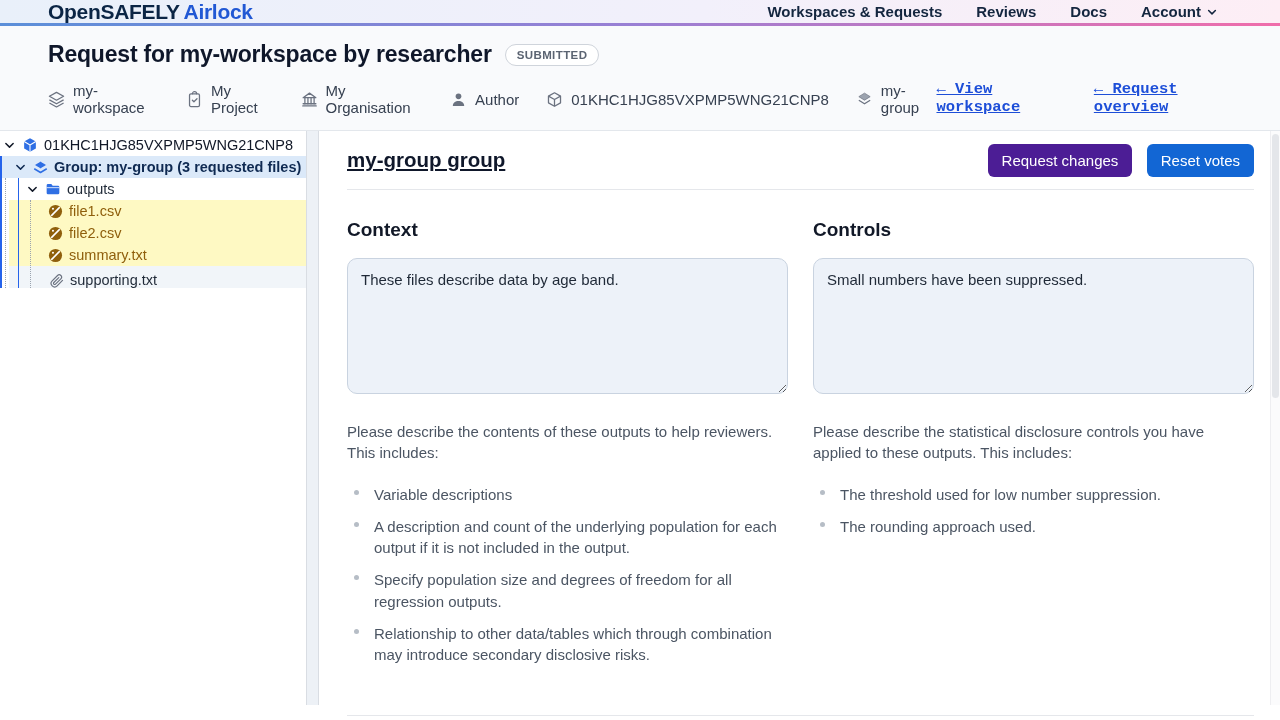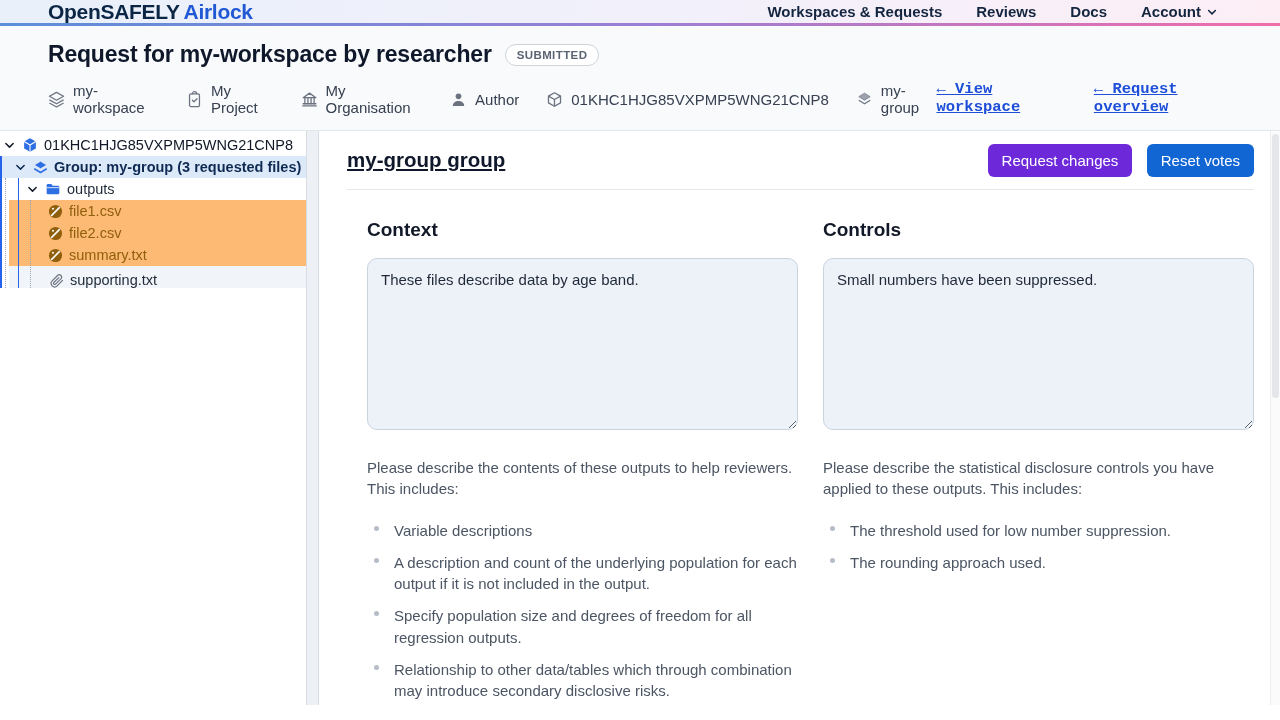--- a/index.html
+++ b/index.html
@@ -45,39 +45,39 @@
   .gutter { width:12px; background:#edf1f6; border-right:1px solid #d9dde3; }
   .main { flex:1; position:relative; padding:0 26px 0 28px; background:#fff; }
 
   
   .tree-row { height:22px; display:flex; align-items:center; gap:6px; cursor:pointer; white-space:nowrap; }
   .tree-row .chev { display:flex; width:13px; flex:0 0 13px; }
   .row-root { padding-left:3px; color:#111827; }
   .group-block { position:relative; border-left:2px solid #2563eb; }
   .row-group { background:#dbe9f9; font-weight:bold; color:#0f2a52; padding-left:12px; }
   .row-folder { padding-left:24px; color:#1f2937; }
-  .row-file { margin-left:7px; background:#fdba74; padding-left:39px; color:#8f5f0c; }
+  .row-file { margin-left:7px; background:#fef9c3; padding-left:39px; color:#8f5f0c; }
   .row-supporting { margin-left:7px; background:#f1f5f9; padding-left:41px; color:#1f2937;align-items:flex-end; }
   .guide { position:absolute; }
   .guide-1 { left:3px;  top:22px; bottom:0; border-left:1px dotted #9aa3af; }
   .guide-2 { left:16px; top:22px; bottom:0; border-left:1px solid #2563eb; }
   .guide-3 { left:28px; top:44px; bottom:0; border-left:1px dotted #9aa3af; }
 
   
   .main-header { height:59px; display:flex; align-items:center; justify-content:space-between; border-bottom:1px solid #e5e7eb; }
   .group-heading { font-size:20.5px; font-weight:bold; color:#0f172a; margin:0;text-decoration:underline; }
   .btn { border:none; border-radius:6px; color:#fff; font-family:"Liberation Sans",sans-serif;
          font-size:15px; padding:8px 14px; cursor:pointer; }
-  .btn-orange { background:#6d28d9; }
+  .btn-orange { background:#4c1d95; }
   .btn-blue { background:#1266d4; margin-left:10px; }
 
-  .columns { display:grid; grid-template-columns:1fr 1fr; column-gap:25px; margin-top:29px;margin-left:20px; }
+  .columns { display:grid; grid-template-columns:1fr 1fr; column-gap:25px; margin-top:29px; }
   .section-heading { font-size:19px; font-weight:bold; color:#111827; margin:0 0 17px; }
   .panel-textarea {
-    width:100%; height:172px; background:#edf2f9; border:1px solid #c9d3e0; border-radius:10px;
+    width:100%; height:136px; background:#edf2f9; border:1px solid #c9d3e0; border-radius:10px;
     padding:11px 13px; font-family:"Liberation Sans",sans-serif; font-size:15px; color:#1f2937;
     resize:vertical; outline:none; line-height:1.35;
   }
   .desc { margin:23px 0 0; color:#4b5563; font-size:15px; line-height:1.42; }
   .bullets { margin:20px 0 0; padding-left:27px; list-style:none; color:#4b5563; font-size:15px; }
   .bullets li { position:relative; margin-bottom:11px; line-height:1.42; }
   .bullets li::before { content:''; position:absolute; left:-20px; top:6px; width:5px; height:5px; border-radius:50%; background:#b6bdc6; }
 
   .divider { border:none; border-top:1px solid #e5e7eb; margin:38px 0 0; }
 

